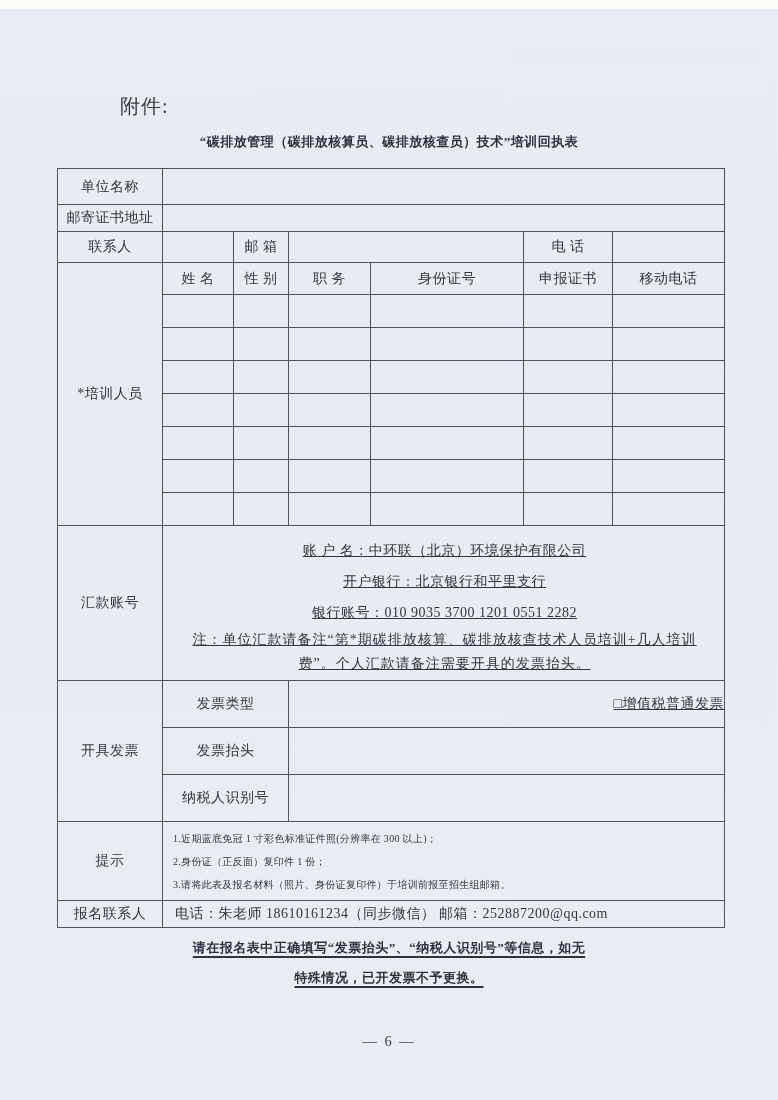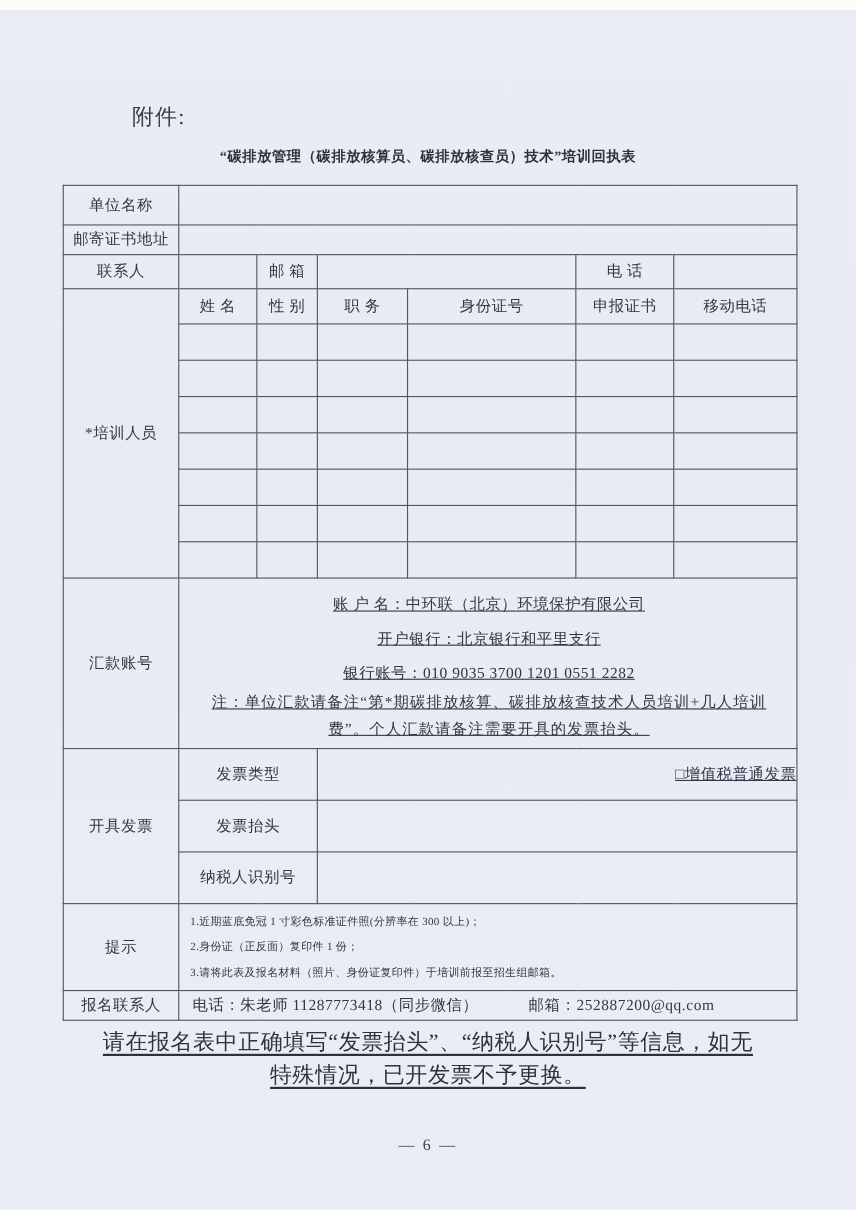--- a/index.html
+++ b/index.html
@@ -57,27 +57,27 @@
   tr.r-tips    { height: 72px; }
   tr.r-reg     { height: 27px; }
   .remit-content { padding: 9px 10px 4px 12px; text-align: center; text-decoration: underline; }
   .remit-line { line-height: 31px; white-space: nowrap; letter-spacing: 0.5px; }
   .remit-note { line-height: 24px; white-space: normal; letter-spacing: 1px; }
   .inv-value { text-align: right; letter-spacing: 0.5px; text-decoration: underline; }
   .tips-content { padding: 5px 8px 4px 10px; text-align: left; }
   .tips-line { line-height: 23px; font-size: 10px; letter-spacing: 0.3px; white-space: nowrap; }
   .reg-content { padding-left: 12px; text-align: left; white-space: nowrap; }
   .reg-phone { letter-spacing: 0.5px; }
-  .reg-email { margin-left: 42px; letter-spacing: 0.5px; }
+  .reg-email { letter-spacing: 0.5px; }
   .footer-note {
     position: absolute;
     left: 0; right: 0; top: 924px;
     text-align: center;
-    font-size: 20px;
-    font-weight: normal;
+    font-size: 13px;
+    font-weight: bold;
     color: #2c3240;
     line-height: 30px;
     letter-spacing: 0.5px;
   }
   .footer-note .u { text-decoration: underline; text-underline-offset: 4px; text-decoration-thickness: 1.5px; }
   .page-number {
     position: absolute;
     left: 0; right: 0; top: 1024px;
     text-align: center;
     font-size: 14.5px;
@@ -226,21 +226,21 @@
           <div class="tips-line">2.身份证（正反面）复印件 1 份；</div>
           <div class="tips-line">3.请将此表及报名材料（照片、身份证复印件）于培训前报至招生组邮箱。</div>
         </div>
       </td>
     </tr>
 
     <tr class="r-reg">
       <td class="lbl">报名联系人</td>
       <td colspan="6">
         <div class="reg-content">
-          <span class="reg-phone">电话：朱老师 11287773418（同步微信）</span>
+          <span class="reg-phone">电话：朱老师 18610161234（同步微信）</span>
           <span class="reg-email">邮箱：252887200@qq.com</span>
         </div>
       </td>
     </tr>
   </tbody>
     </table>
 
   <div class="footer-note">
     <div class="u">请在报名表中正确填写“发票抬头”、“纳税人识别号”等信息，如无</div>
     <div class="u">特殊情况，已开发票不予更换。</div>

